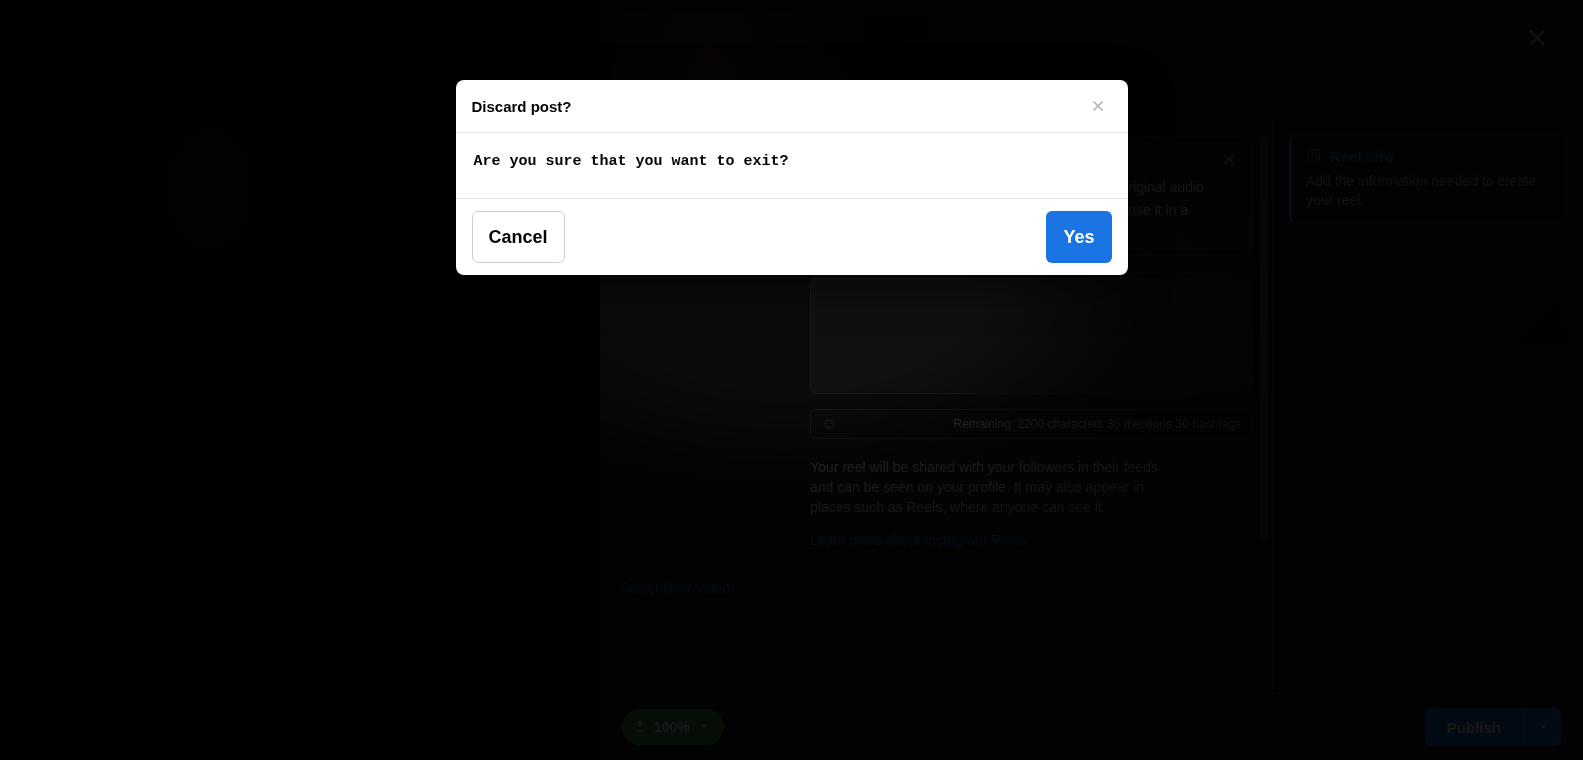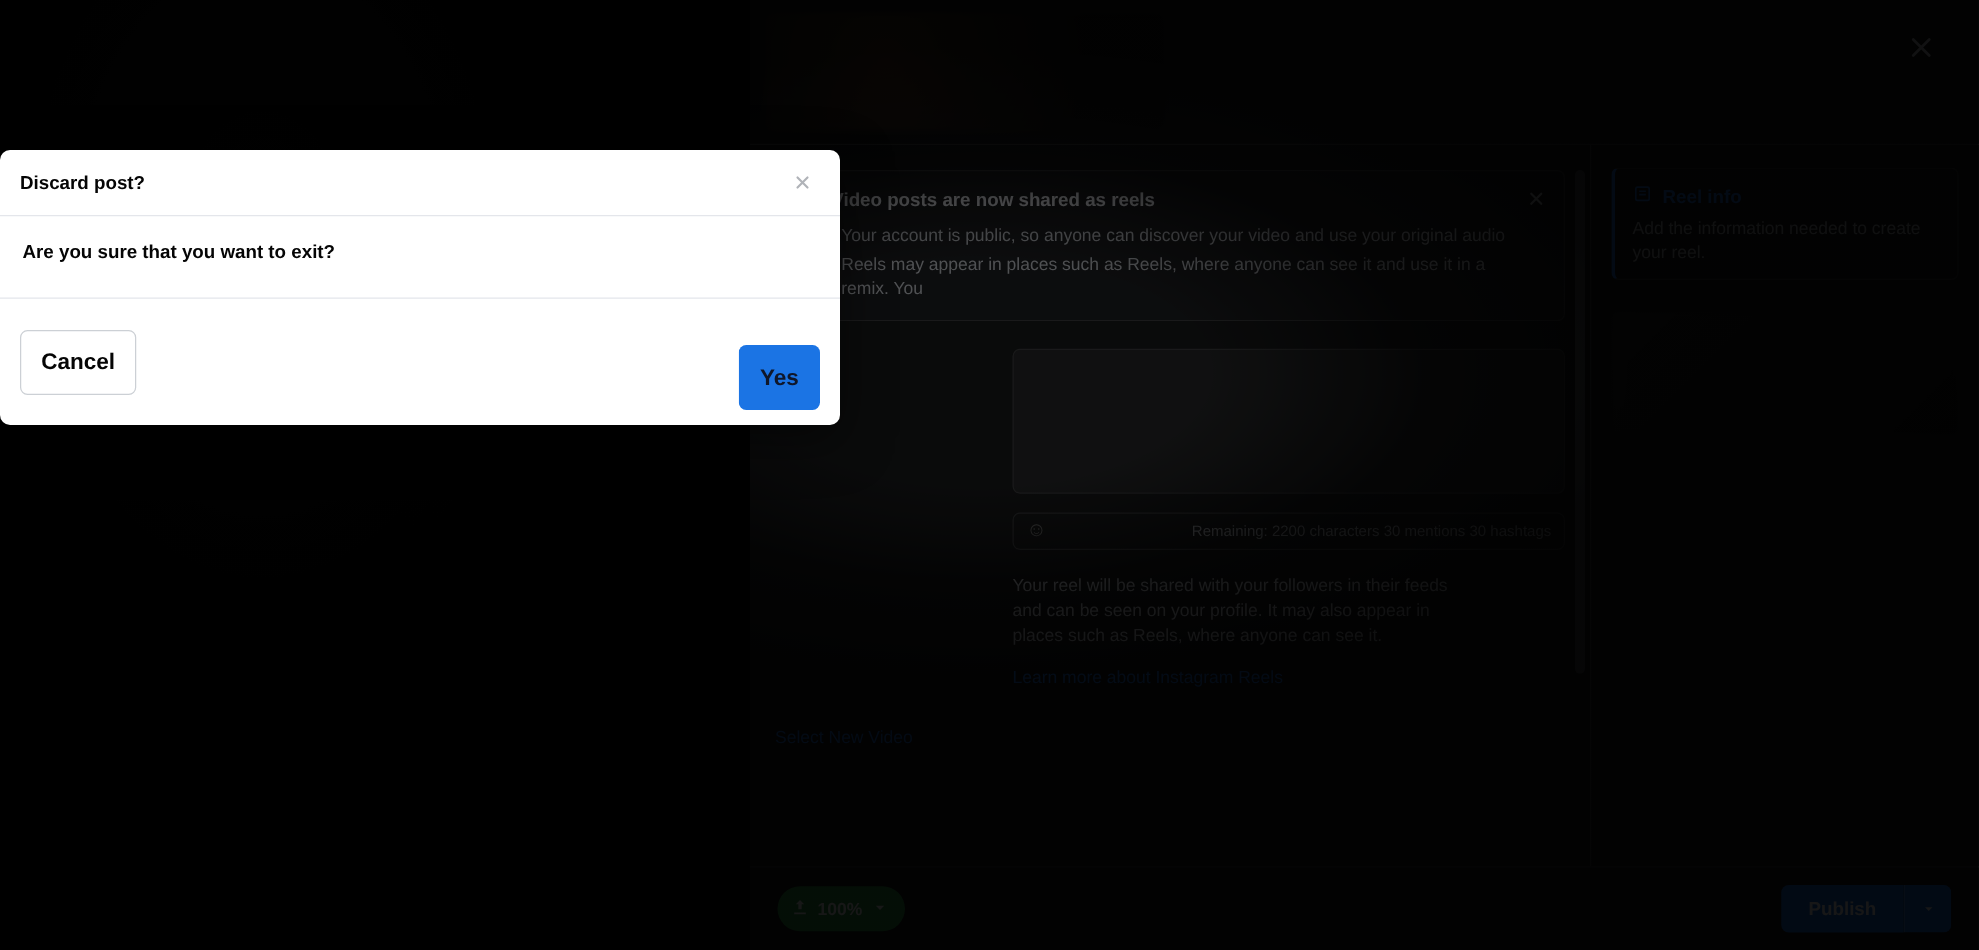--- a/index.html
+++ b/index.html
@@ -179,52 +179,52 @@
   .publish-dd{
     background:var(--blue);border:none;border-left:1px solid rgba(255,255,255,.25);
     border-radius:0 6px 6px 0;height:38px;width:38px;cursor:pointer;color:#fff;
     display:flex;align-items:center;justify-content:center;
   }
 
   
   .overlay{
     position:absolute;inset:0;
     background:rgba(0,0,0,.55);
-    display:flex;align-items:flex-start;
-    padding-top:120px;
+    display:flex;align-items:flex-start;justify-content:center;
+    padding-top:80px;
   }
   .modal{
     width:672px;background:var(--modal-bg);border-radius:8px;
     box-shadow:0 12px 40px rgba(0,0,0,.5);
     color:var(--modal-text);
     overflow:hidden;
   }
   .modal-head{
     padding:12px 16px;border-bottom:1px solid var(--modal-border);
     display:flex;align-items:center;justify-content:space-between;
     font-weight:600;font-size:15px;
   }
   .modal-head .mx{
     width:28px;height:28px;border-radius:50%;
     display:flex;align-items:center;justify-content:center;cursor:pointer;
     color:#b0b3b8;
   }
   .modal-body{padding:20px 18px 22px 18px;}
-  .q{font-weight:600;font-size:15px;margin-bottom:6px;}
+  .q{font-weight:600;font-size:15px;margin-bottom:6px;font-family:Liberation Mono, monospace;}
   .q-sub{color:var(--modal-muted);font-size:14px;}
   .modal-foot{
     border-top:1px solid var(--modal-border);
     padding:12px 16px;display:flex;align-items:center;justify-content:space-between;
   }
   .btn{
     height:52px;border-radius:6px;font-weight:600;font-size:18px;cursor:pointer;
     padding:0 16px;border:1px solid transparent;
   }
   .btn-cancel{background:#fff;border:1px solid #ccd0d5;color:#050505;}
-  .btn-yes{background:var(--blue);color:#0f172a;margin-top:25px;}
+  .btn-yes{background:var(--blue);color:#ffffff;}
 
   
   .spot{
     position:absolute;inset:0;pointer-events:none;
     background:radial-gradient(ellipse 520px 260px at 785px 298px, rgba(0,0,0,0) 0%, rgba(0,0,0,0) 35%, rgba(0,0,0,.65) 68%, rgba(0,0,0,.8) 100%);
   }
 </style>
 </head>
 <body>
 

